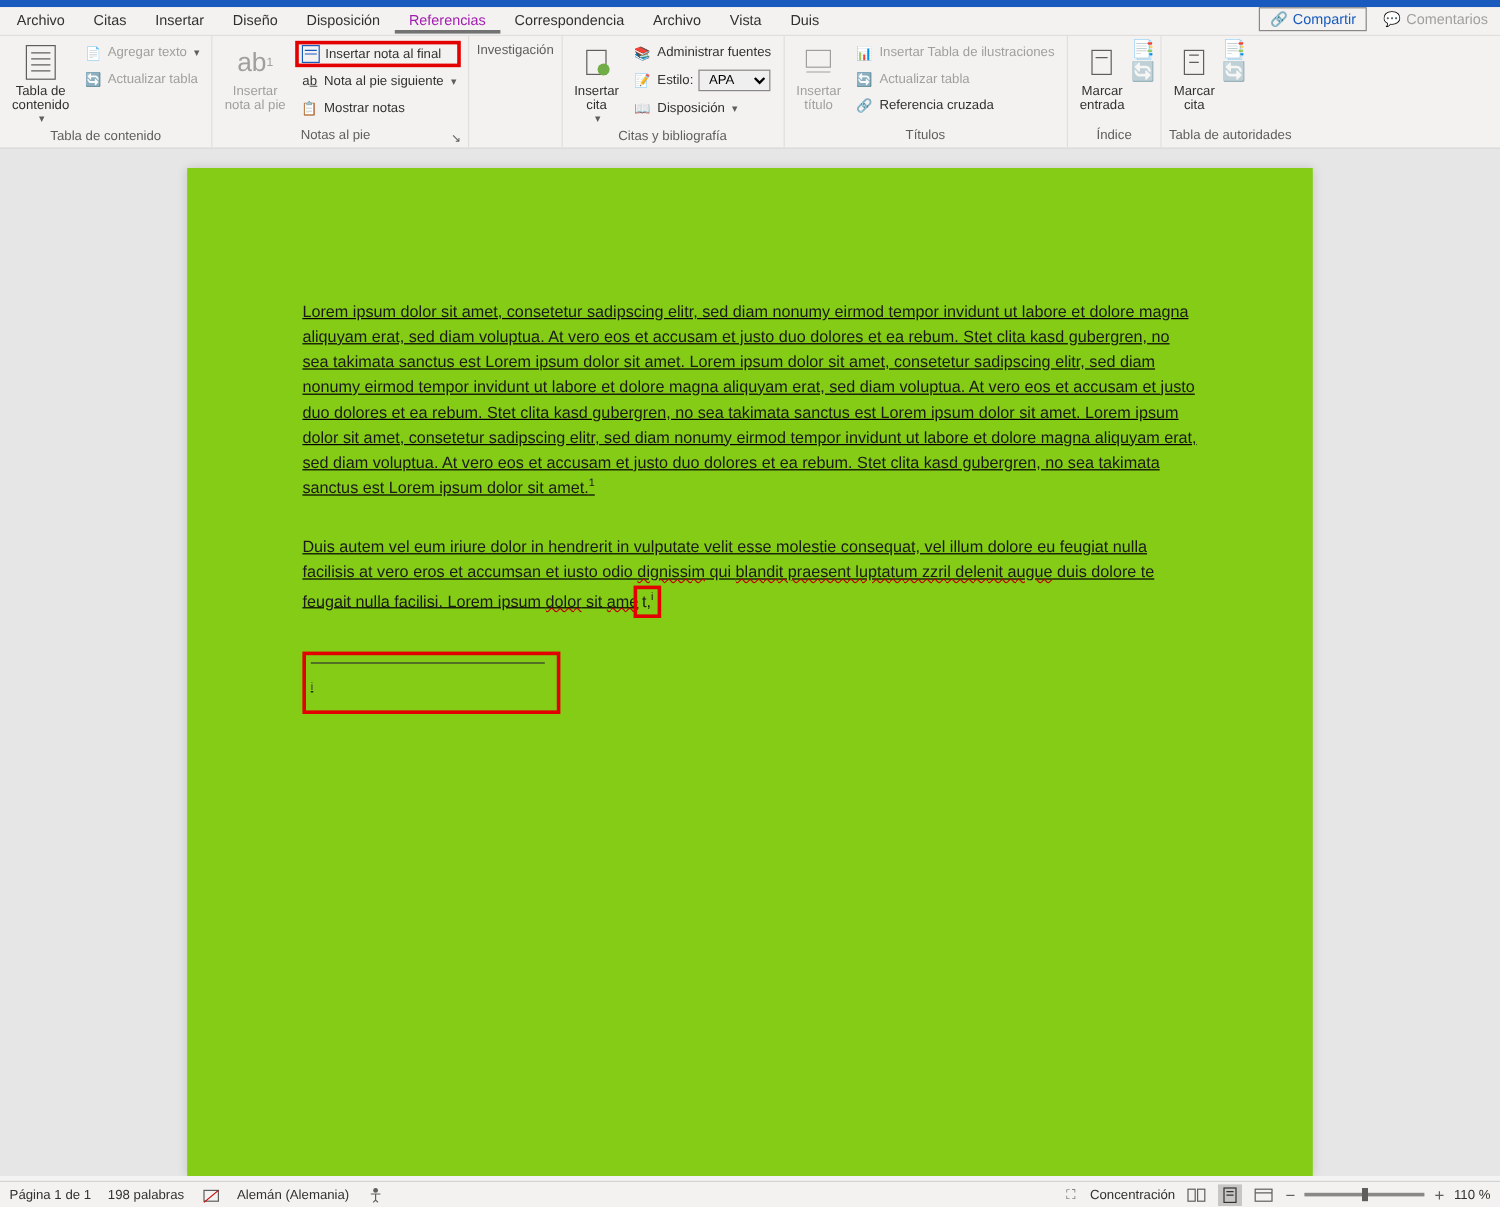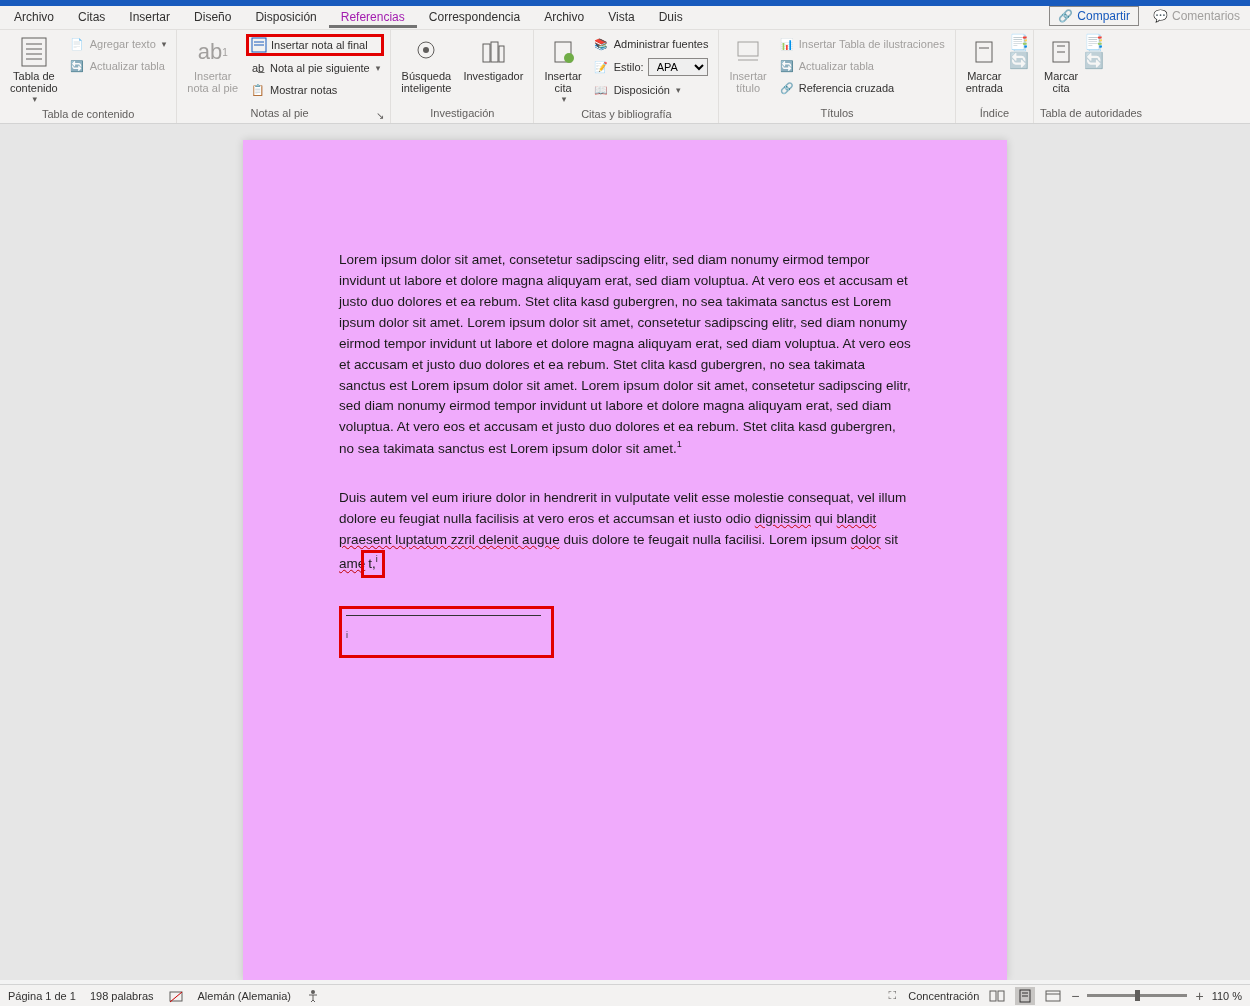--- a/index.html
+++ b/index.html
@@ -28,21 +28,21 @@
 .ribbon-btn-small.disabled { color: #a19f9d; }
 .ribbon-col { display: flex; flex-direction: column; gap: 2px; }
 .ribbon-icon-small { width: 16px; height: 16px; display: inline-flex; align-items: center; justify-content: center; }
 .highlighted-btn { border: 3px solid #e20000; padding: 0px 2px; }
 .caret { font-size: 9px; color: #605e5c; margin-left: 2px; }
 .dialog-launcher { font-size: 10px; color: #605e5c; align-self: flex-end; margin-left: auto; }
 .style-select { font-size: 11px; border: 1px solid #8a8886; padding: 1px 4px; width: 60px; }
 
 
 .doc-area { height: 856px; background: #e6e6e6; overflow: auto; display: flex; justify-content: center; padding-top: 16px; }
-.page { width: 764px; min-height: 820px; background: #f0abfc; box-shadow: 0 0 8px rgba(0,0,0,.15); padding: 110px 96px 60px 96px; position: relative; }
+.page { width: 938px; min-height: 820px; background: #84cc16; box-shadow: 0 0 8px rgba(0,0,0,.15); padding: 110px 96px 60px 96px; position: relative; text-decoration: underline; }
 .doc-text { font-size: 13.5px; line-height: 1.55; color: #1a1a1a; font-family: Calibri, sans-serif; }
 .doc-text p { margin-bottom: 28px; }
 .sup-ref { font-size: 9px; vertical-align: super; }
 .endnote-ref-box { display: inline-block; border: 3px solid #e20000; padding: 0 4px; margin-left: -4px; }
 .underline-err { text-decoration: underline wavy #c00000; text-decoration-thickness: 1px; }
 .endnote-separator { border: 3px solid #e20000; padding: 6px 8px 10px 4px; width: 215px; margin-top: 12px; }
 .endnote-line { border-top: 1px solid #333; width: 195px; margin-bottom: 8px; }
 .endnote-cursor { font-size: 9px; color: #333; }
 
 
@@ -147,42 +147,20 @@
         </div>
       </div>
     </div>
     <div style="display:flex;align-items:center">
       <div class="ribbon-group-label" style="flex:1">Notas al pie</div>
       <span class="dialog-launcher">↘</span>
     </div>
   </div>
 
   <div class="ribbon-group">
-    <div class="ribbon-group-content">
-      <div class="ribbon-btn-large">
-        <div class="ribbon-icon-large">
-          <svg width="28" height="28">
-              <circle cx="14" cy="12" r="8" fill="none" stroke="#605e5c"></circle>
-              <circle cx="14" cy="12" r="3" fill="#605e5c"></circle>
-            </svg>
-        </div>
-        <span style="white-space:pre-line;text-align:center">Búsqueda
-inteligente</span>
-      </div>
-      <div class="ribbon-btn-large">
-        <div class="ribbon-icon-large">
-          <svg width="28" height="28">
-              <rect x="4" y="6" width="7" height="18" fill="none" stroke="#605e5c"></rect>
-              <rect x="12" y="4" width="7" height="20" fill="none" stroke="#605e5c"></rect>
-              <rect x="20" y="8" width="5" height="16" fill="none" stroke="#605e5c"></rect>
-            </svg>
-        </div>
-        <span>Investigador</span>
-      </div>
-    </div>
     <div class="ribbon-group-label">Investigación</div>
   </div>
 
   <div class="ribbon-group">
     <div class="ribbon-group-content">
       <div class="ribbon-btn-large">
         <div class="ribbon-icon-large">
           <svg width="28" height="28">
               <rect x="6" y="4" width="16" height="20" fill="none" stroke="#605e5c"></rect>
               <circle cx="20" cy="20" r="5" fill="#70ad47"></circle>

